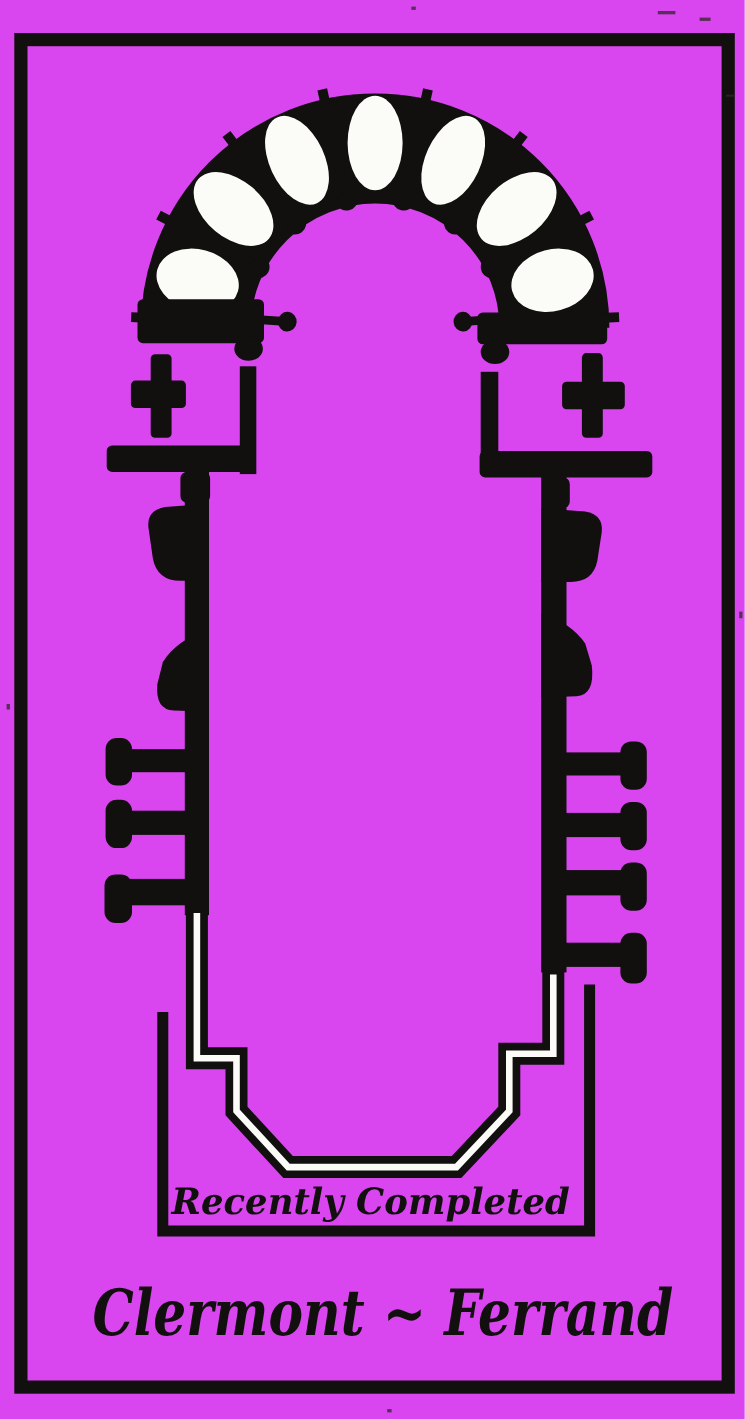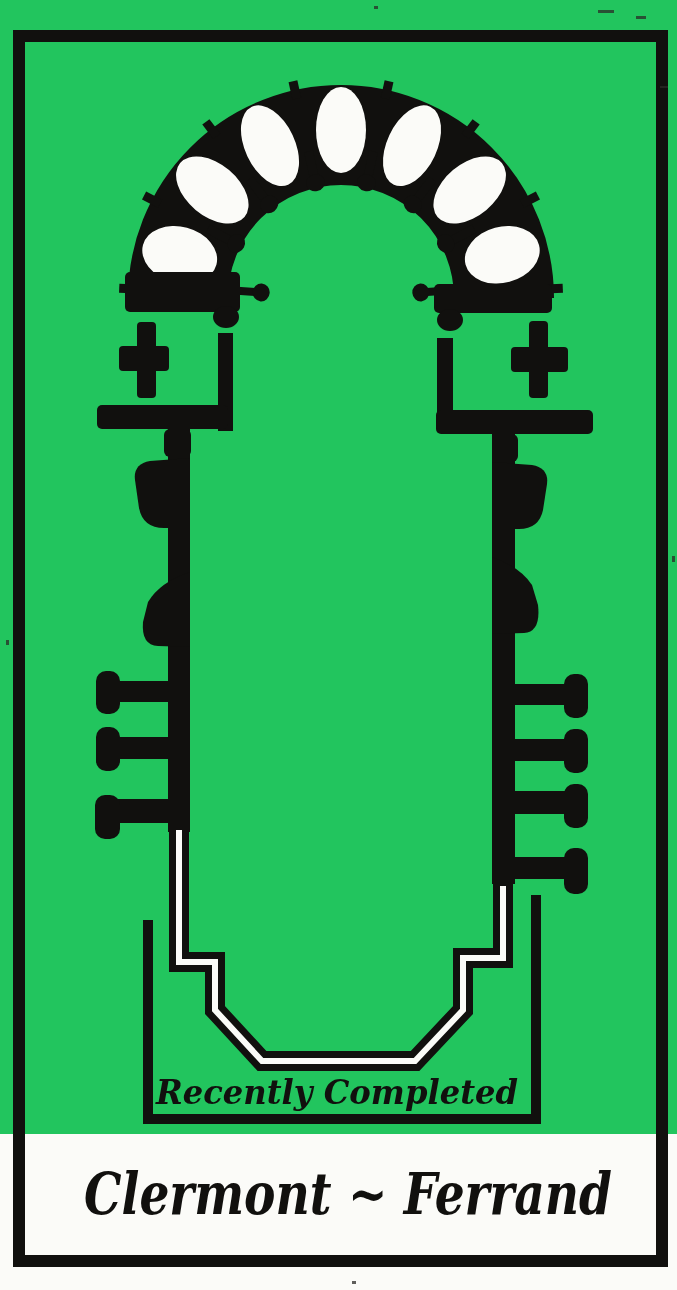--- a/index.html
+++ b/index.html
@@ -2,21 +2,21 @@
 <html><head>
 <meta charset="utf-8">
 <style>
   html,body{margin:0;padding:0;}
   body{
     width:677px;height:1290px;
     background:#fbfbf8;
     font-family:"DejaVu Serif","Liberation Serif",serif;
     overflow:hidden;
   }
-  .page{position:relative;width:677px;height:1134px;background:#22c55e;}
+  .page{position:relative;width:677px;height:1290px;background:#d946ef;}
   svg{position:absolute;left:0;top:0;display:block;}
   .ink-fill{fill:#11100e;stroke:none;}
   .ink-line{fill:none;stroke:#11100e;}
   .paper-fill{fill:#fbfbf8;stroke:none;}
   .paper-line{fill:none;stroke:#fbfbf8;}
   .script{
     fill:#11100e;
     font-family:"DejaVu Serif","Liberation Serif",serif;
     font-style:italic;font-weight:700;
   }

